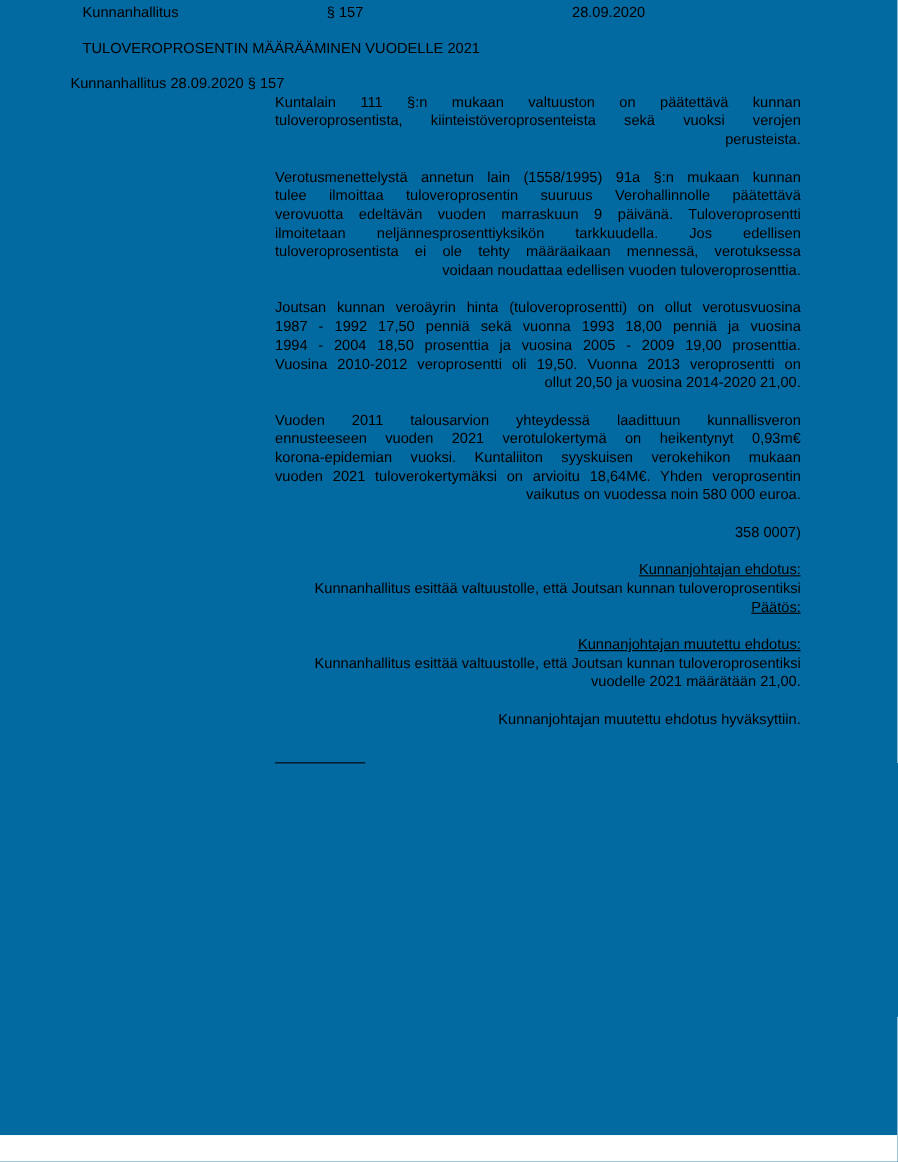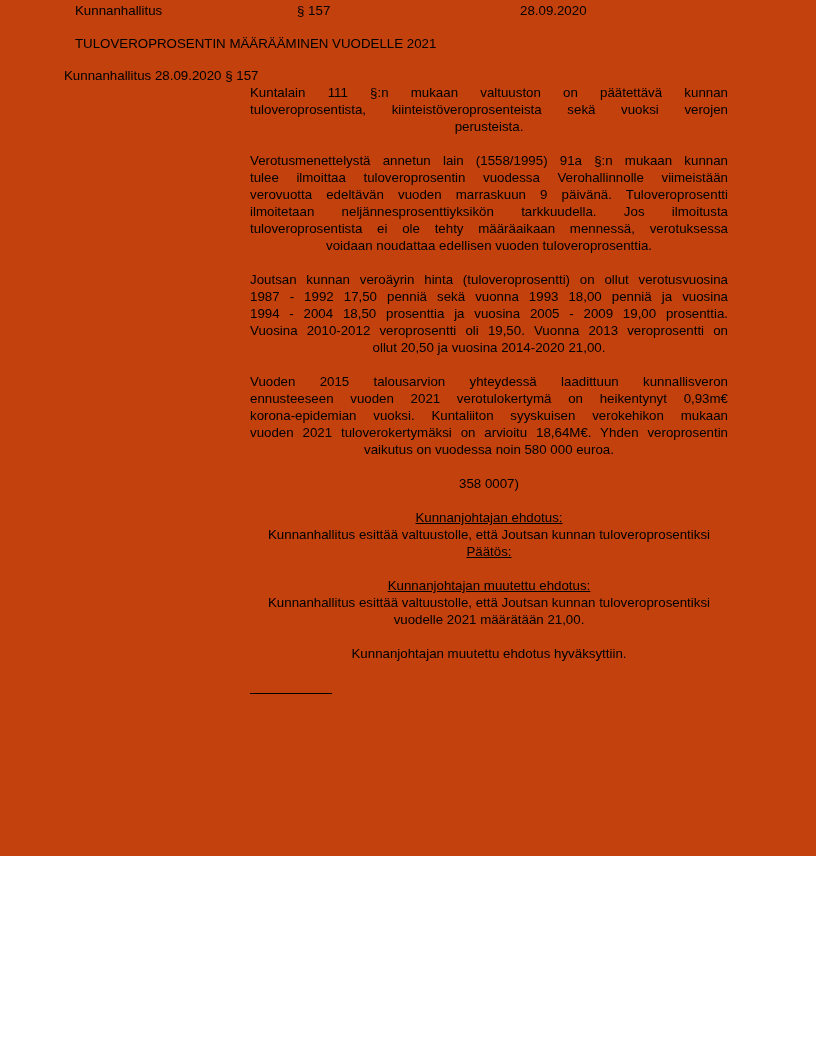--- a/index.html
+++ b/index.html
@@ -1,37 +1,37 @@
 <!DOCTYPE html>
 <html><head>
 <meta charset="utf-8">
 <style>
   html, body { margin: 0; padding: 0; background: #ffffff; }
   .page {
     position: relative;
     width: 816px;
-    height: 856px;
-    background: #c2410c;
+    height: 1032px;
+    background: #0369a1;
     font-family: "Liberation Sans", "DejaVu Sans", sans-serif;
     font-size: 13.3px;
     line-height: 17px;
     color: #000000;
     overflow: hidden;
   }
   .hdr-item { position: absolute; top: 2px; white-space: nowrap; }
   .hdr-committee { left: 75px; }
   .hdr-section { left: 297px; }
   .hdr-date { left: 520px; }
   .doc-title { position: absolute; left: 75px; top: 35px; white-space: nowrap; }
   .sub-heading { position: absolute; left: 64px; top: 67px; white-space: nowrap; }
   .body-col { position: absolute; left: 250px; top: 84px; width: 491px; }
   .para { margin: 0 13px 17px 0; }
   .line { height: 17px; overflow: hidden; }
   .jl { text-align: justify; text-align-last: justify; }
-  .ll { text-align: center; }
+  .ll { text-align: right; }
   .ul { text-decoration: underline; }
   .sig-rule {
     margin-top: 31px;
     width: 82px;
     height: 0;
     border-bottom: 1.6px solid #000000;
   }
   .corner-marker {
     position: absolute;
     left: 86px;
@@ -57,37 +57,37 @@
   <div class="body-col">
 
     <div class="para">
       <div class="line jl">Kuntalain 111 §:n mukaan valtuuston on päätettävä kunnan</div>
       <div class="line jl">tuloveroprosentista, kiinteistöveroprosenteista sekä vuoksi verojen</div>
       <div class="line ll">perusteista.</div>
     </div>
 
     <div class="para">
       <div class="line jl">Verotusmenettelystä annetun lain (1558/1995) 91a §:n mukaan kunnan</div>
-      <div class="line jl">tulee ilmoittaa tuloveroprosentin vuodessa Verohallinnolle viimeistään</div>
+      <div class="line jl">tulee ilmoittaa tuloveroprosentin suuruus Verohallinnolle päätettävä</div>
       <div class="line jl">verovuotta edeltävän vuoden marraskuun 9 päivänä. Tuloveroprosentti</div>
-      <div class="line jl">ilmoitetaan neljännesprosenttiyksikön tarkkuudella. Jos ilmoitusta</div>
+      <div class="line jl">ilmoitetaan neljännesprosenttiyksikön tarkkuudella. Jos edellisen</div>
       <div class="line jl">tuloveroprosentista ei ole tehty määräaikaan mennessä, verotuksessa</div>
       <div class="line ll">voidaan noudattaa edellisen vuoden tuloveroprosenttia.</div>
     </div>
 
     <div class="para">
       <div class="line jl">Joutsan kunnan veroäyrin hinta (tuloveroprosentti) on ollut verotusvuosina</div>
       <div class="line jl">1987 - 1992 17,50 penniä sekä vuonna 1993 18,00 penniä ja vuosina</div>
       <div class="line jl">1994 - 2004 18,50 prosenttia ja vuosina 2005 - 2009 19,00 prosenttia.</div>
       <div class="line jl">Vuosina 2010-2012 veroprosentti oli 19,50. Vuonna 2013 veroprosentti on</div>
       <div class="line ll">ollut 20,50 ja vuosina 2014-2020 21,00.</div>
     </div>
 
     <div class="para">
-      <div class="line jl">Vuoden 2015 talousarvion yhteydessä laadittuun kunnallisveron</div>
+      <div class="line jl">Vuoden 2011 talousarvion yhteydessä laadittuun kunnallisveron</div>
       <div class="line jl">ennusteeseen vuoden 2021 verotulokertymä on heikentynyt 0,93m€</div>
       <div class="line jl">korona-epidemian vuoksi. Kuntaliiton syyskuisen verokehikon mukaan</div>
       <div class="line jl">vuoden 2021 tuloverokertymäksi on arvioitu 18,64M€. Yhden veroprosentin</div>
       <div class="line ll">vaikutus on vuodessa noin 580 000 euroa.</div>
     </div>
 
     <div class="para">
       <div class="line ll">358 0007)</div>
     </div>
 

